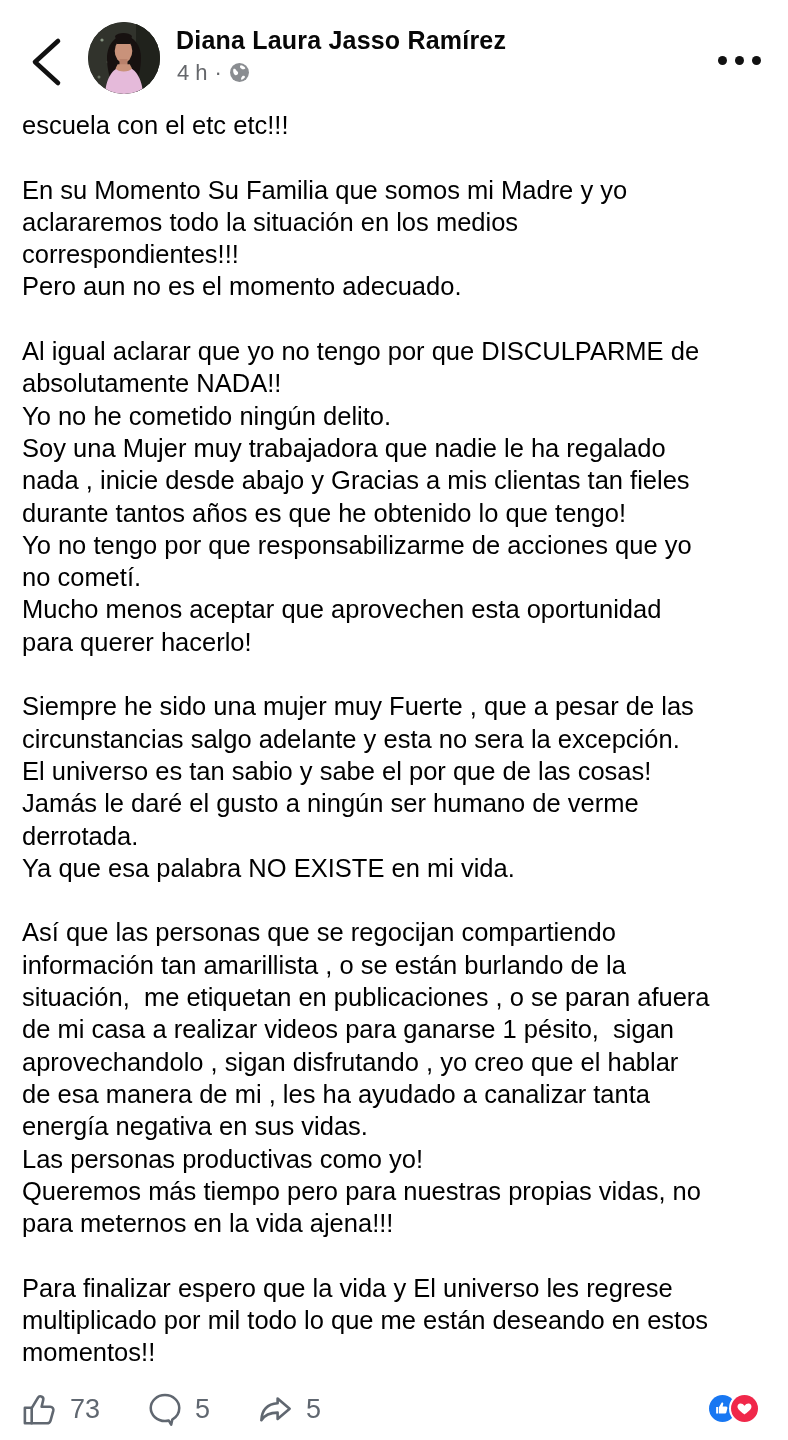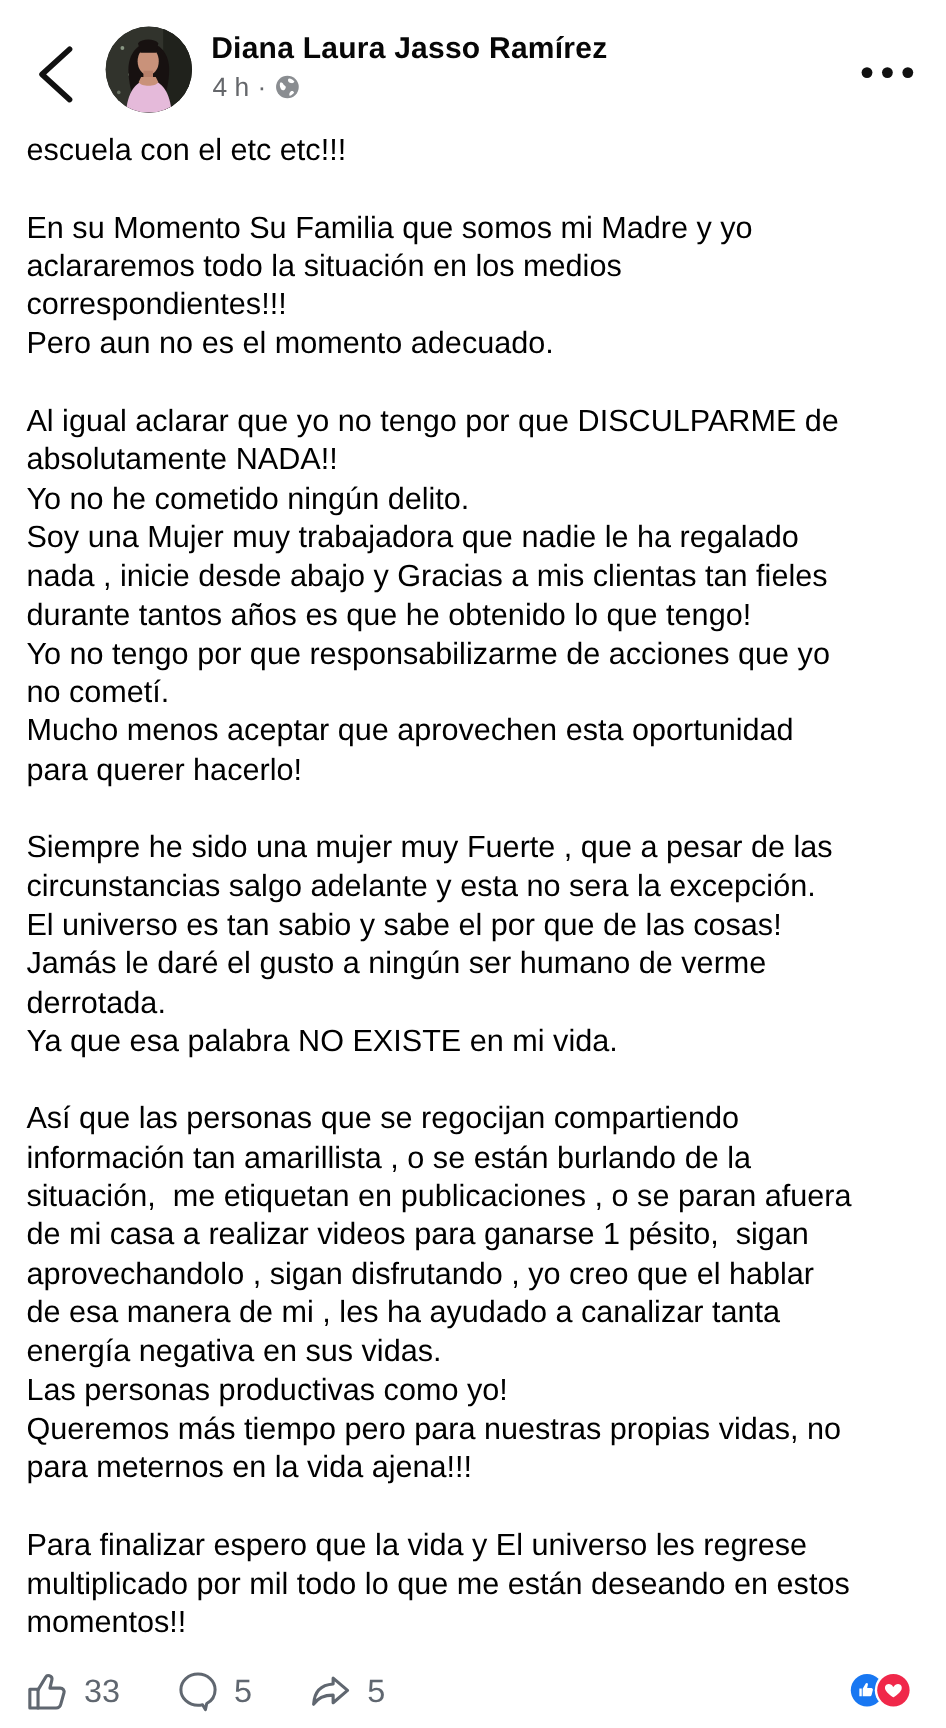--- a/index.html
+++ b/index.html
@@ -133,21 +133,21 @@
   <div class="footer">
     <div class="stats">
 
       <div class="stat">
         <span>
           <svg width="39" height="39" viewBox="0 0 24 24">
             <path d="M3 10.9h4.2v9.6H3z" fill="none" stroke="#606770" stroke-width="1.6" stroke-linejoin="round"></path>
             <path d="M7.2 20.5h9.3c1.1 0 2-.7 2.3-1.7l1.7-6.1c.3-1.2-.6-2.4-1.9-2.4h-5.3l1-4.2c.2-.9-.3-1.8-1.2-2.1-.8-.3-1.6 0-2 .7l-3.9 6.5" fill="none" stroke="#606770" stroke-width="1.6" stroke-linecap="round" stroke-linejoin="round"></path>
           </svg>
         </span>
-        <span class="count">33</span>
+        <span class="count">73</span>
       </div>
 
       <div class="stat">
         <span>
           <svg width="38" height="38" viewBox="0 0 24 24">
             <path d="M21 11.4c0-4.5-4-8.2-9-8.2s-9 3.7-9 8.2 4 8.2 9 8.2c.8 0 1.6-.1 2.4-.3l1.5 2.6.7-3.2c2.7-1.5 4.4-4.2 4.4-7.3z" fill="none" stroke="#606770" stroke-width="1.6" stroke-linecap="round" stroke-linejoin="round"></path>
           </svg>
         </span>
         <span class="count">5</span>
       </div>

